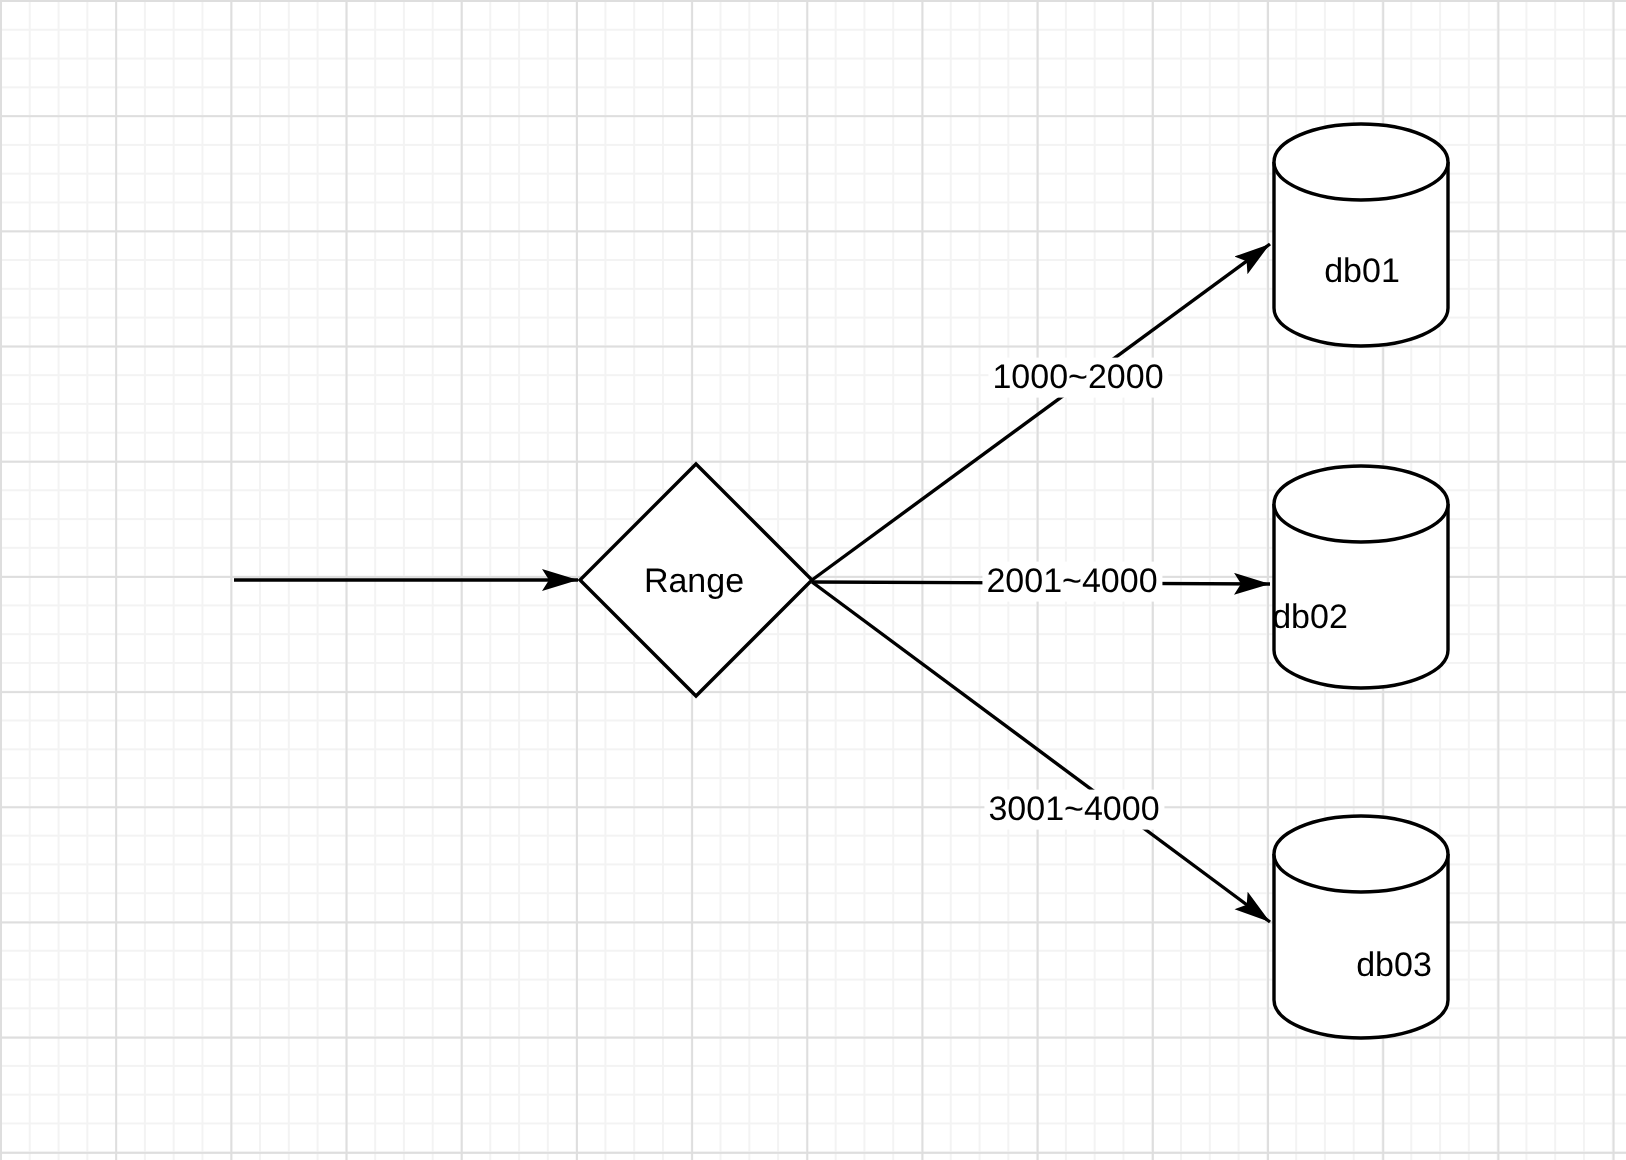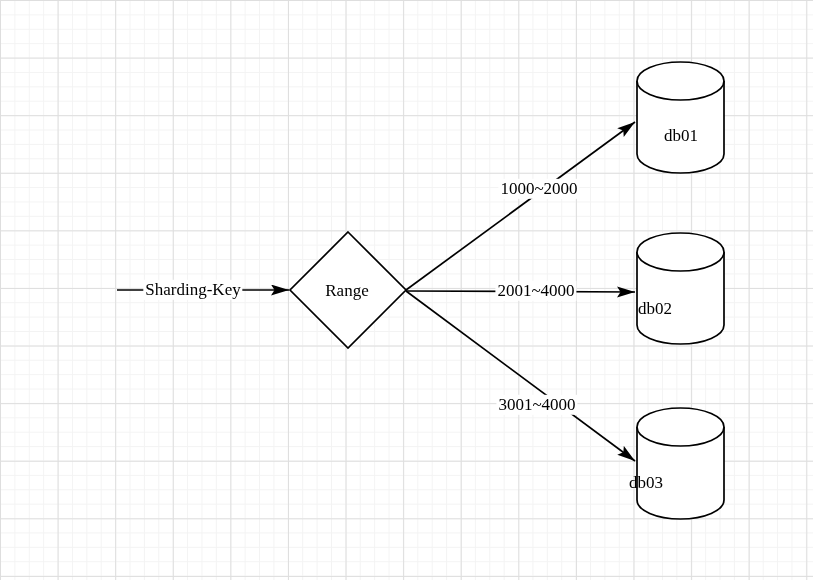--- a/index.html
+++ b/index.html
@@ -38,21 +38,20 @@
     stroke-width: 1.7;
     fill: none;
   }
   .lbl {
     position: absolute;
     transform: translate(-50%, -50%);
     font-size: 17px;
     line-height: 1.2;
     color: #000000;
     white-space: nowrap;
-    font-family: Liberation Serif, serif;
   }
   .lbl.on-line {
     background: #ffffff;
     padding: 0 2px;
   }
 </style>
 </head>
 <body>
 
 <div class="canvas">
@@ -81,25 +80,24 @@
       <path class="shape" d="M 637,252 L 637,325 A 43.5,19 0 0 0 724,325 L 724,252"></path>
       <ellipse class="shape" cx="680.5" cy="252" rx="43.5" ry="19"></ellipse>
     </g>
 
     <g>
       <path class="shape" d="M 637,427 L 637,500 A 43.5,19 0 0 0 724,500 L 724,427"></path>
       <ellipse class="shape" cx="680.5" cy="427" rx="43.5" ry="19"></ellipse>
     </g>
   </svg>
 
-  <div class="lbl on-line" style="left:193px; top:290px">Sharding-Key</div>
 
   <div class="lbl" style="left:347px; top:291px">Range</div>
 
   <div class="lbl on-line" style="left:539px; top:189px">1000~2000</div>
   <div class="lbl on-line" style="left:536px; top:291px">2001~4000</div>
   <div class="lbl on-line" style="left:537px; top:405px">3001~4000</div>
 
   <div class="lbl" style="left:681px; top:136px">db01</div>
   <div class="lbl" style="left:655px; top:309px">db02</div>
-  <div class="lbl" style="left:646px; top:483px">db03</div>
+  <div class="lbl" style="left:697px; top:483px">db03</div>
 
 </div>
 
 </body></html>

